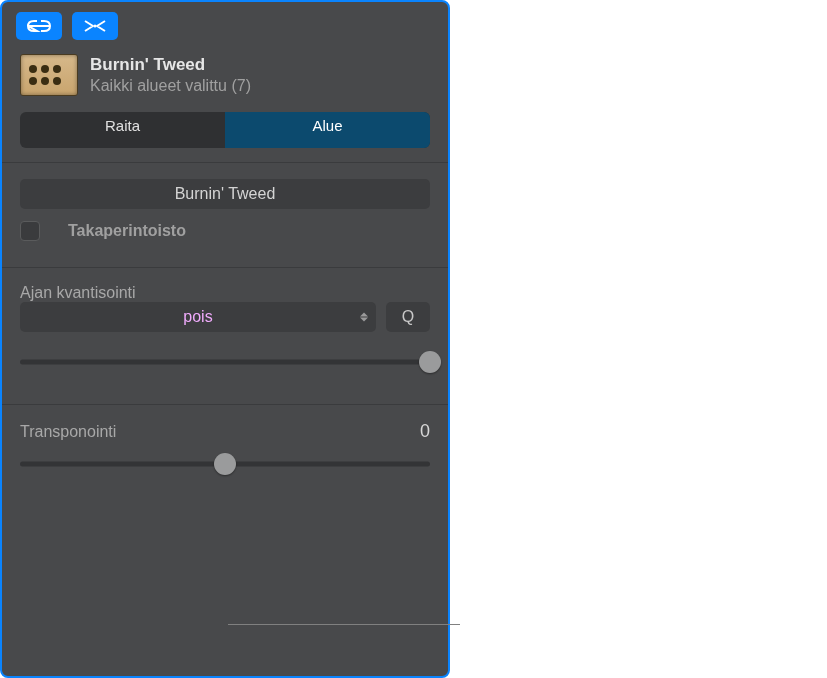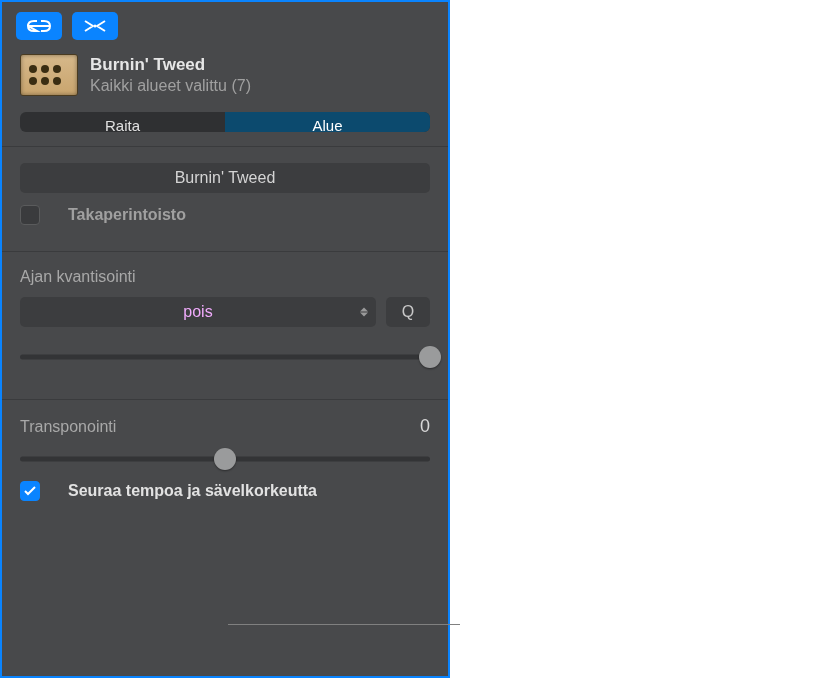--- a/index.html
+++ b/index.html
@@ -7,21 +7,21 @@
       font-family: -apple-system, "Helvetica Neue", Arial, sans-serif;
       background: #fff;
       width: 827px;
       height: 678px;
     }
     .panel {
       width: 450px;
       height: 678px;
       background: #48494b;
       border: 2px solid #0a84ff;
-      border-radius: 0;
+      border-radius: 8px;
       position: relative;
       color: #b8b8b8;
       font-size: 15px;
     }
     .top-toolbar {
       display: flex;
       gap: 10px;
       padding: 10px 14px 6px 14px;
     }
     .toolbar-btn {
@@ -67,21 +67,21 @@
     .header-text .subtitle {
       color: #a0a0a0;
       font-size: 16px;
     }
     .seg-ctrl {
       display: flex;
       margin: 6px 18px 0 18px;
       border-radius: 6px;
       overflow: hidden;
       background: #2f3032;
-      height: 20px;
+      height: 36px;
     }
     .seg-btn {
       flex: 1;
       text-align: center;
       line-height: 28px;
       font-size: 15px;
       color: #e0e0e0;
       cursor: pointer;
     }
     .seg-btn.active {
@@ -129,21 +129,21 @@
     .chk.checked svg { display: block; }
     .chk svg { display: none; }
     .check-label {
       color: #a0a0a0;
       font-size: 16px;
     }
     .check-label.bright { color: #e2e2e2; }
     .param-label {
       color: #a8a8a8;
       font-size: 16px;
-      margin-bottom: 11px;
+      margin-bottom: 0;
     }
     .quant-row {
       display: flex;
       gap: 10px;
       align-items: center;
       margin-bottom: 18px;
     }
     .sel {
       flex: 1;
       background: #3c3d3f;
@@ -292,25 +292,17 @@
 
   <div class="section">
     <div class="value-row">
       <div class="param-label" style="margin:0">Transponointi</div>
       <div class="val">0</div>
     </div>
     <div class="slider">
       <div class="slider-track"></div>
       <div class="slider-knob" id="knob-transpose" style="left: 50%;"></div>
     </div>
-    <div class="check-row" style="margin-top:10px">
-      <div class="chk checked">
-        <svg width="12" height="10" viewBox="0 0 12 10">
-            <path d="M1 5 L4 8 L11 1" stroke="#fff" stroke-width="2" fill="none"></path>
-          </svg>
-      </div>
-      <div class="check-label bright">Seuraa tempoa ja sävelkorkeutta</div>
-    </div>
   </div>
 
 </div>
 
 <div class="callout-line"></div>
 
 </body></html>

